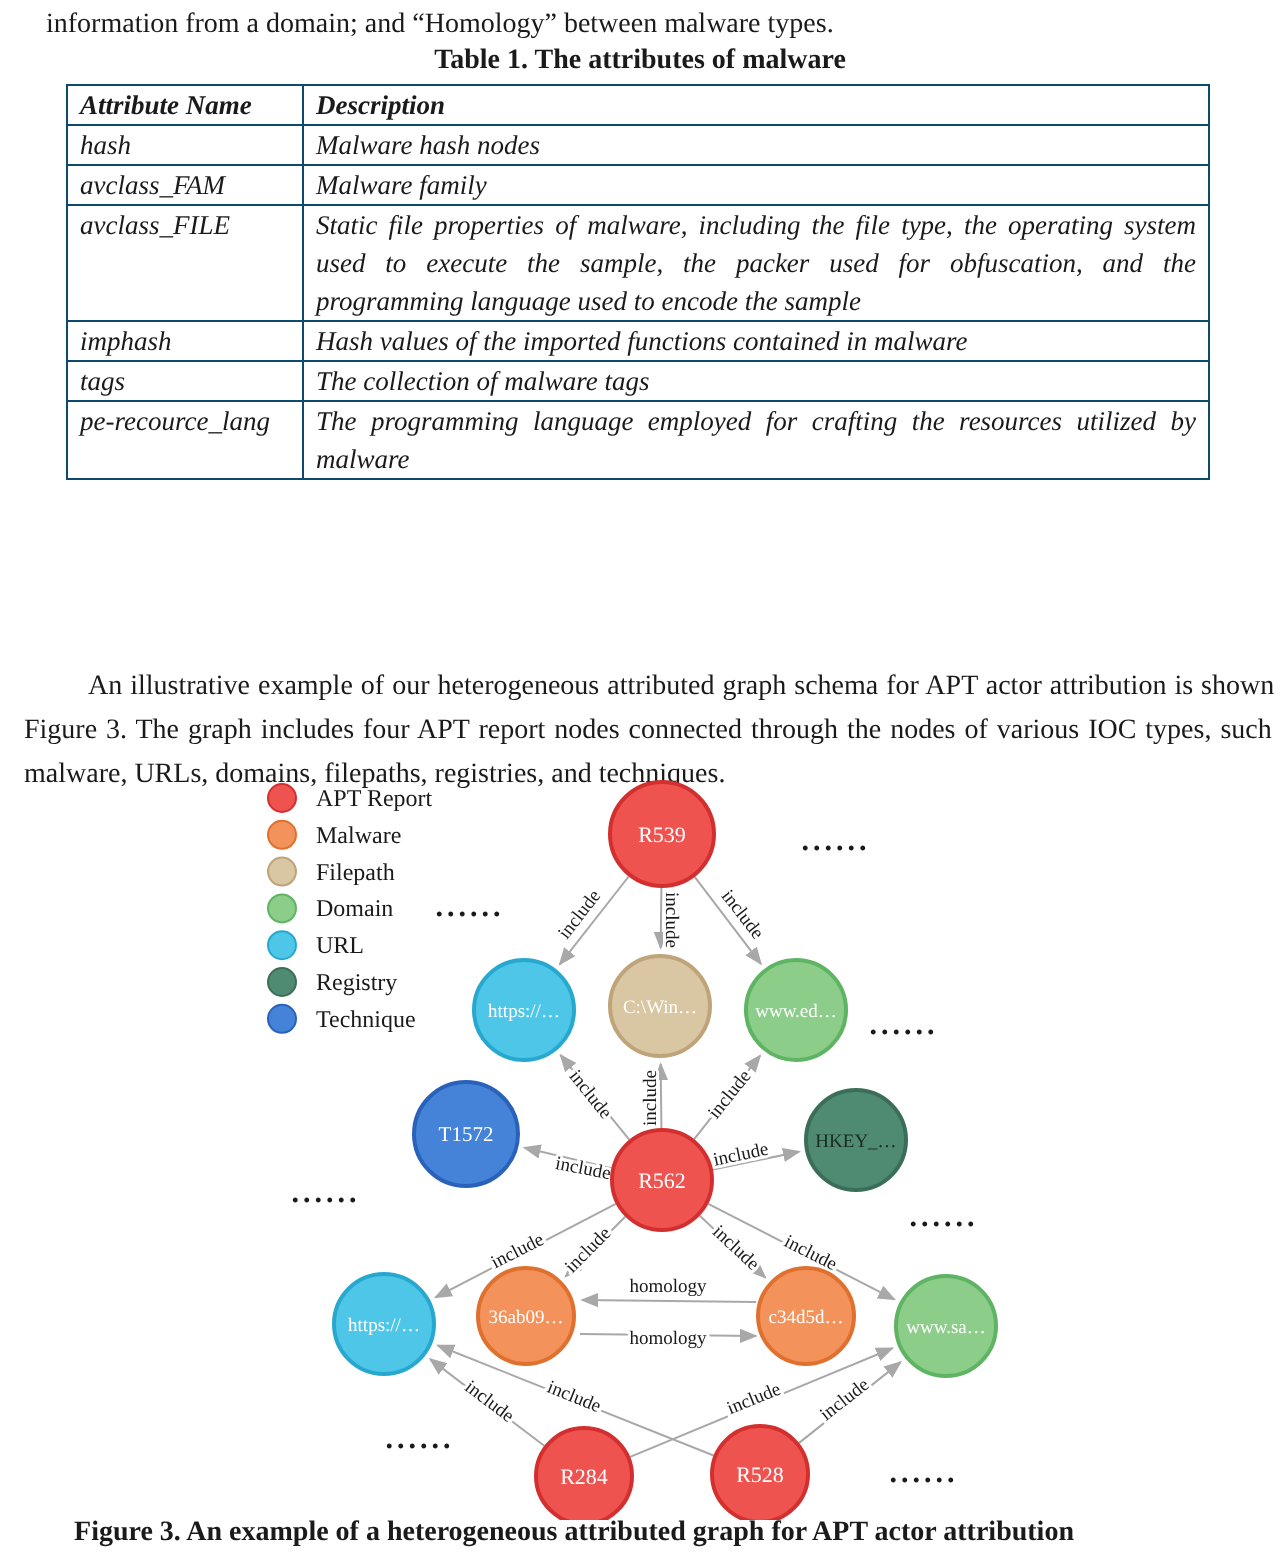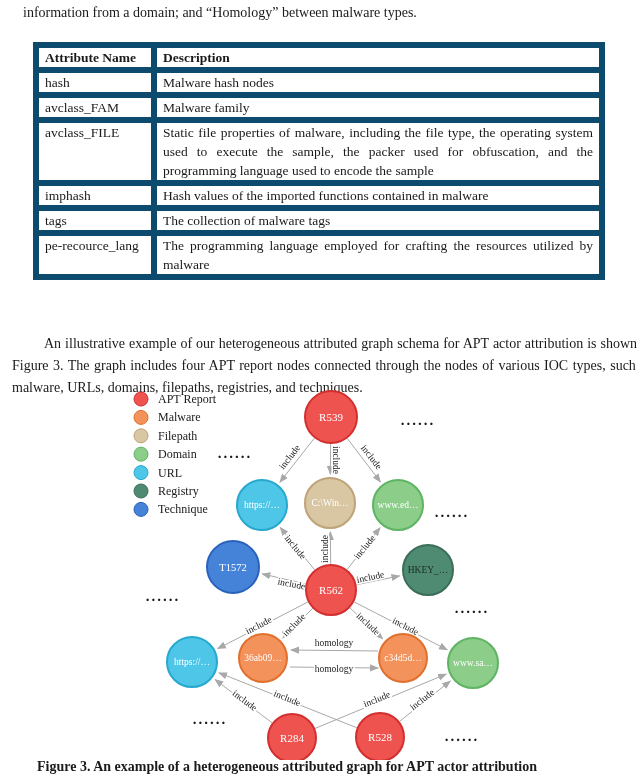--- a/index.html
+++ b/index.html
@@ -6,40 +6,41 @@
   body{width:640px;height:779px;background:#ffffff;overflow:hidden;
        font-family:"Liberation Serif", serif;color:#1a1a1a;}
   .page{position:relative;width:640px;height:779px;}
   .cont-line{position:absolute;top:3px;left:0;width:640px;margin:0;
              font-size:14px;line-height:20px;padding-left:23px;}
   .tbl-title{position:absolute;top:23px;left:0;width:640px;margin:0;
              text-align:center;font-weight:bold;font-size:14px;}
   table.attrs{position:absolute;top:42px;left:33px;width:572px;
               border-collapse:collapse;font-size:13.5px;line-height:19px;
               table-layout:fixed;}
-  table.attrs th,table.attrs td{border:6px solid #0c4a6e;padding:0 6px;
-              vertical-align:top;text-align:left;}
+  table.attrs th,table.attrs td{border:1px solid #0c4a6e;padding:0 6px;
+              vertical-align:top;text-align:left;font-style:italic;}
   table.attrs th{font-weight:bold;}
   table.attrs col.c1{width:118px;}
   table.attrs td.desc{text-align:justify;}
   .para{position:absolute;top:321px;left:0;width:640px;margin:12px;
         font-size:14px;line-height:22px;text-align:justify;text-indent:32px;}
   svg.fig{position:absolute;top:390px;left:0;
           font-family:"Liberation Serif", serif;}
   .caption{position:absolute;top:759px;left:0;width:574px;margin:0;
            text-align:center;font-weight:bold;font-size:14px;}
   .edge-label{paint-order:stroke;stroke:#ffffff;stroke-width:3px;fill:#1a1a1a;}
 </style>
 </head>
 <body>
 
 <div class="page">
 
   <p class="cont-line">information from a domain; and “Homology” between malware types.</p>
 
+  <p class="tbl-title">Table 1. The attributes of malware</p>
 
   <table class="attrs">
     <colgroup>
         <col class="c1">
         <col>
       </colgroup>
     <thead>
       <tr>
         <th>Attribute Name</th>
         <th>Description</th>

